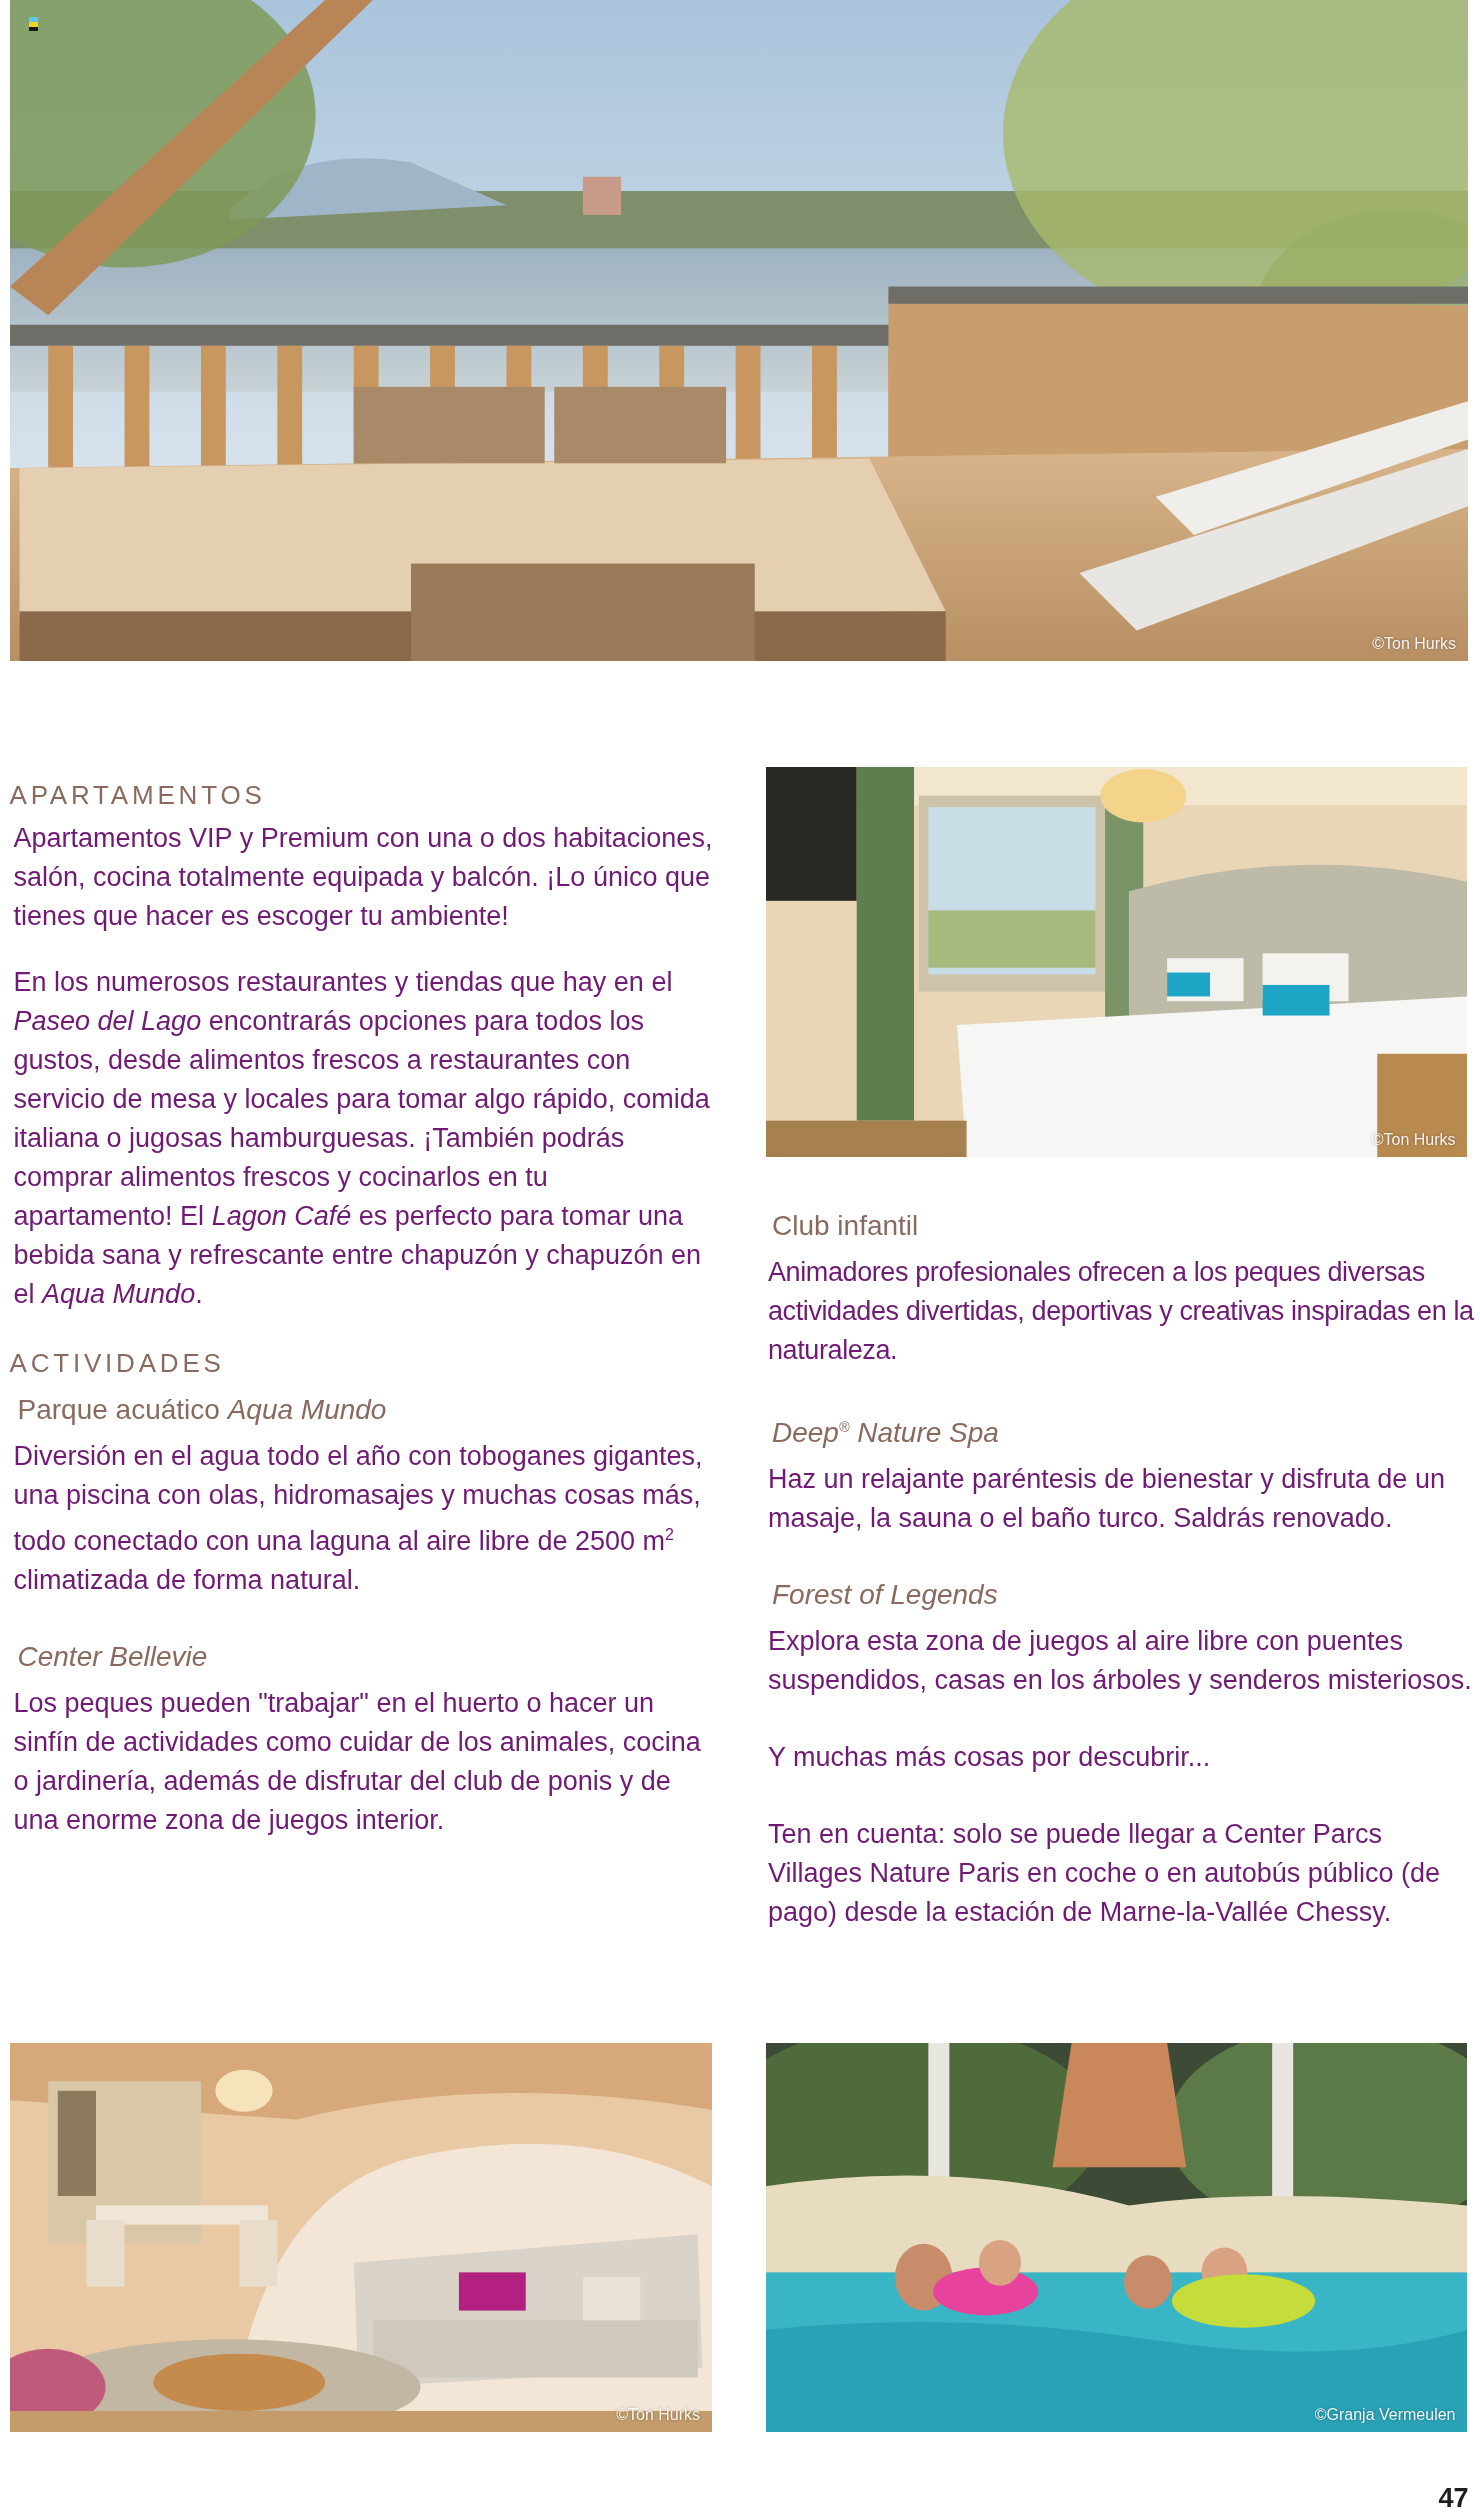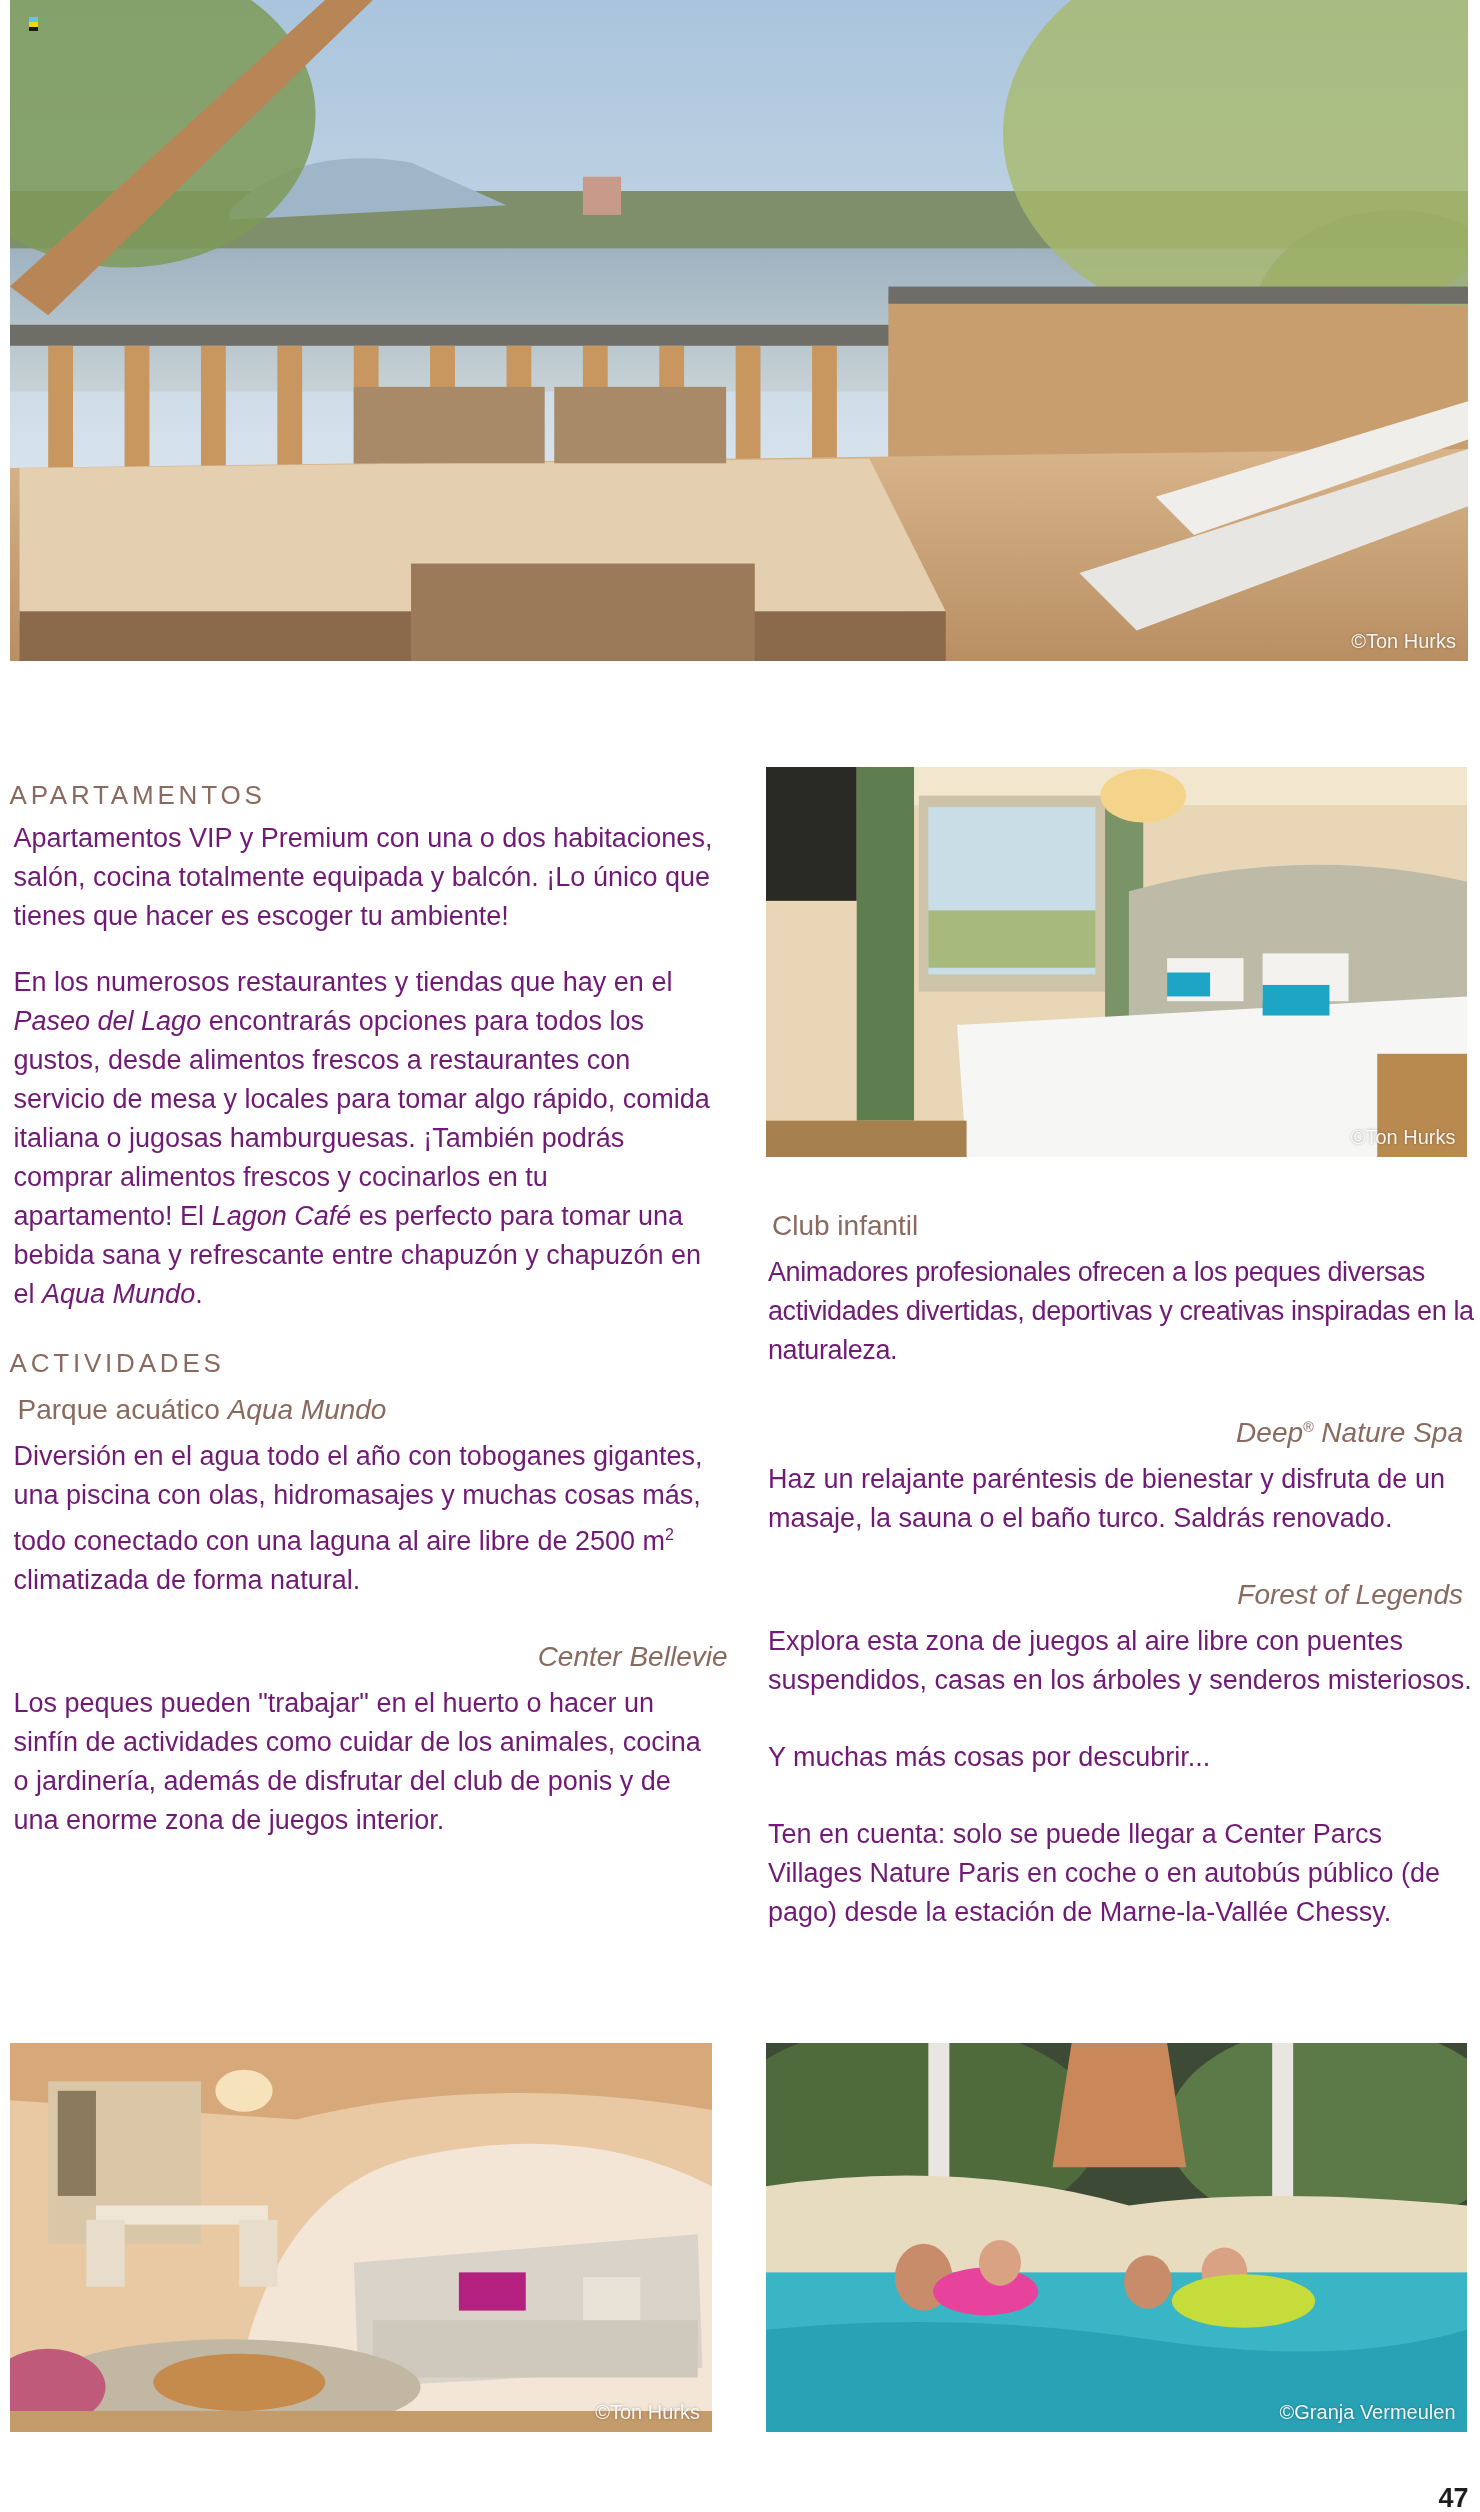--- a/index.html
+++ b/index.html
@@ -5,36 +5,36 @@
     html, body { margin: 0; padding: 0; background: #ffffff; }
     body {
       width: 1480px; height: 2512px; position: relative; overflow: hidden;
       font-family: "Liberation Sans", "DejaVu Sans", sans-serif;
       color: #3d3a3b;
     }
     .photo { position: absolute; overflow: hidden; }
     .photo svg { display: block; width: 100%; height: 100%; }
     .credit {
       position: absolute; right: 11.5px; bottom: 7.6px;
-      color: rgba(255,255,255,0.92); font-size: 20px;
+      color: rgba(255,255,255,0.92); font-size: 16px;
       text-shadow: 0 0 2.9px rgba(0,0,0,0.35);
       font-family: "Liberation Sans", sans-serif;
     }
     .calib { position: absolute; left: 19px; top: 17px; width: 9.5px; }
     .calib div { height: 4.8px; }
 
     .col { position: absolute; }
     .h-section {
       font-size: 26px; letter-spacing: 3.8px; color: #8a6a5e;
       font-weight: 400; margin: 0; line-height: 40px;
     }
     .h-sub {
       font-size: 28px; color: #8a6a5e; font-weight: 400; margin: 8px; line-height: 38px;
     }
-    .h-sub.italic { font-style: italic; text-align: right; }
+    .h-sub.italic { font-style: italic; }
     .body-text {
       font-size: 27px; line-height: 39px; margin: 4px; color: #701a75;
     }
     .body-text i, .h-sub i { font-style: italic; }
     .page-num {
       position: absolute; right: 11.5px; top: 2483px;
       font-weight: 700; font-size: 27px; color: #1e1e1e;
     }
   </style>
 </head>

